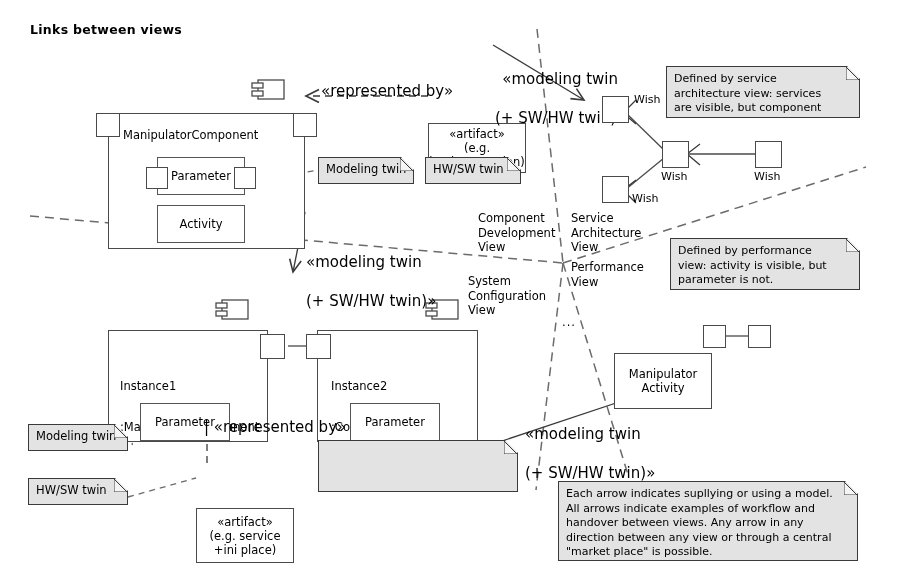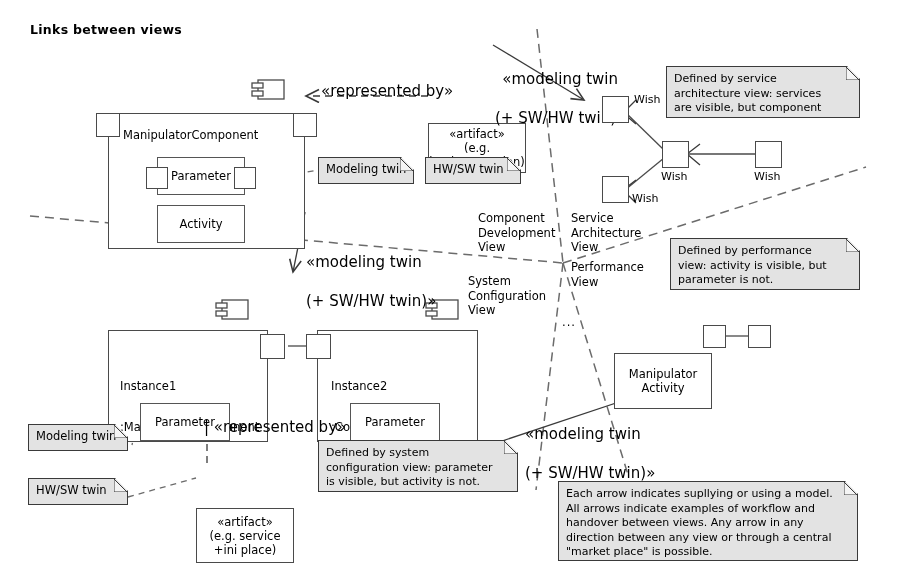--- a/index.html
+++ b/index.html
@@ -377,21 +377,20 @@
     <svg class="fold" viewBox="0 0 13 13">
       <path d="M0,0 L13,13 L0,13 Z" fill="#f5f5f5" stroke="#3a3a3a" stroke-width="1"></path>
     </svg>
     <span>HW/SW twin</span>
   </div>
 
   <div class="note" style="left:318px; top:440px; width:200px; height:52px;">
     <svg class="fold" viewBox="0 0 13 13">
       <path d="M0,0 L13,13 L0,13 Z" fill="#f5f5f5" stroke="#3a3a3a" stroke-width="1"></path>
     </svg>
-    <span>Defined by system configuration view:  parameter is visible, but activity is not.</span>
   </div>
 
   <div class="stereo-label" style="left:525px; top:402px;">
     <div>«modeling twin</div>
     <div>(+ SW/HW twin)»</div>
   </div>
 
   <div class="note" style="left:558px; top:481px; width:300px; height:80px;">
     <svg class="fold" viewBox="0 0 13 13">
       <path d="M0,0 L13,13 L0,13 Z" fill="#f5f5f5" stroke="#3a3a3a" stroke-width="1"></path>

